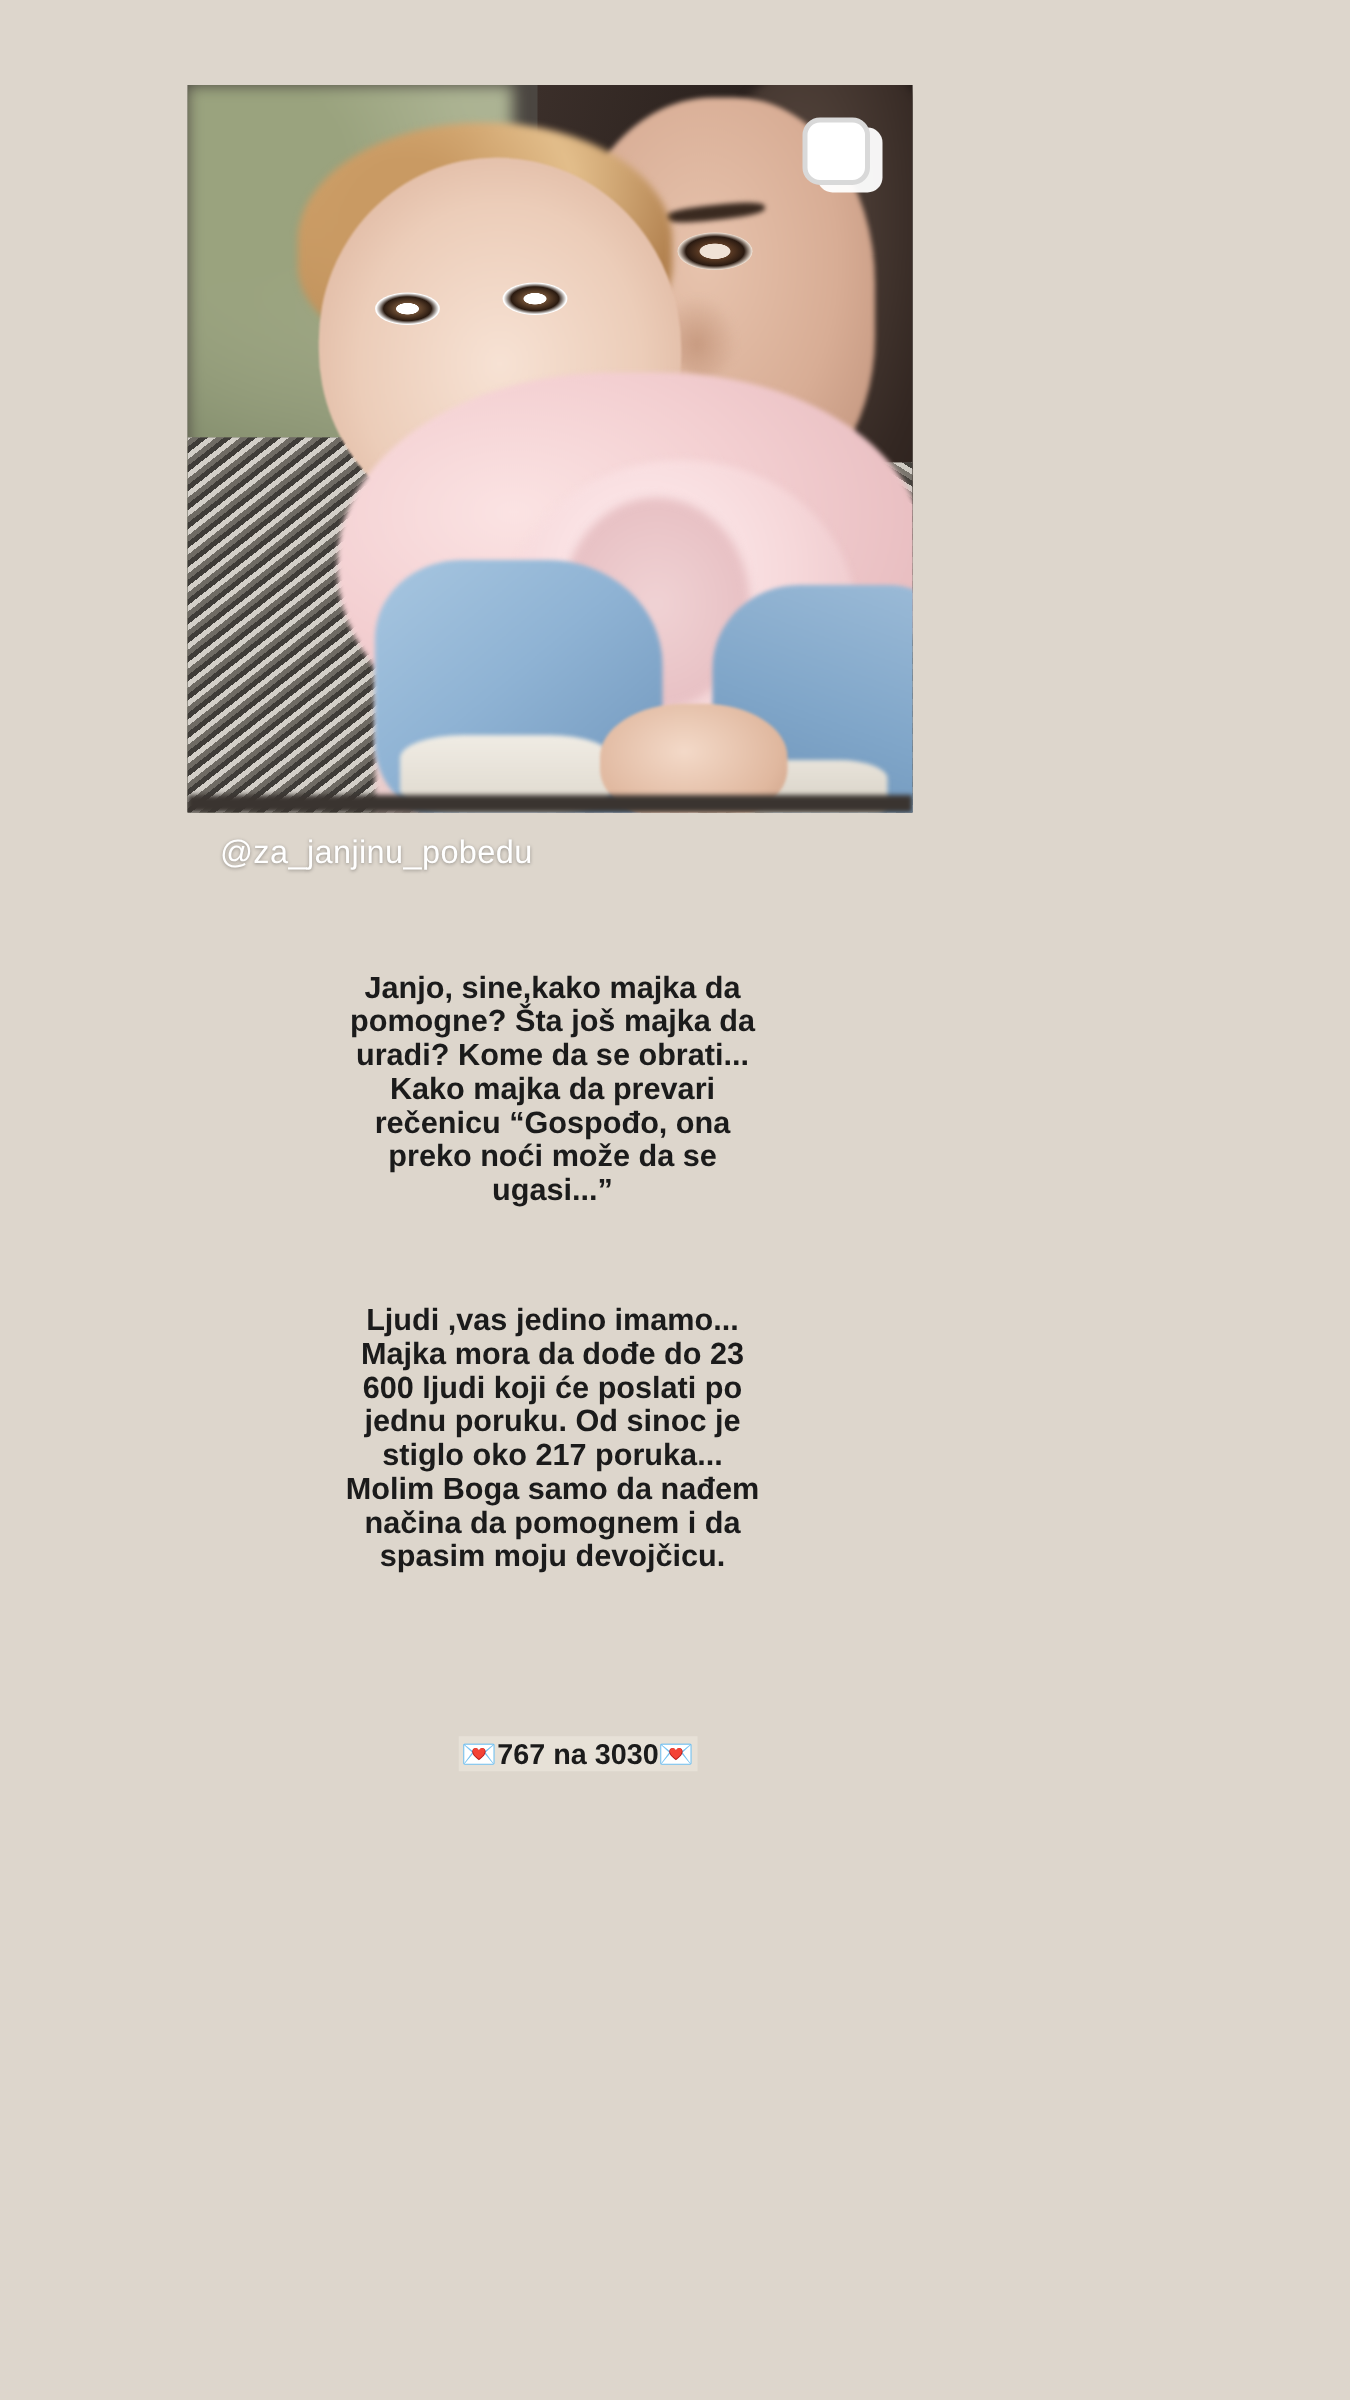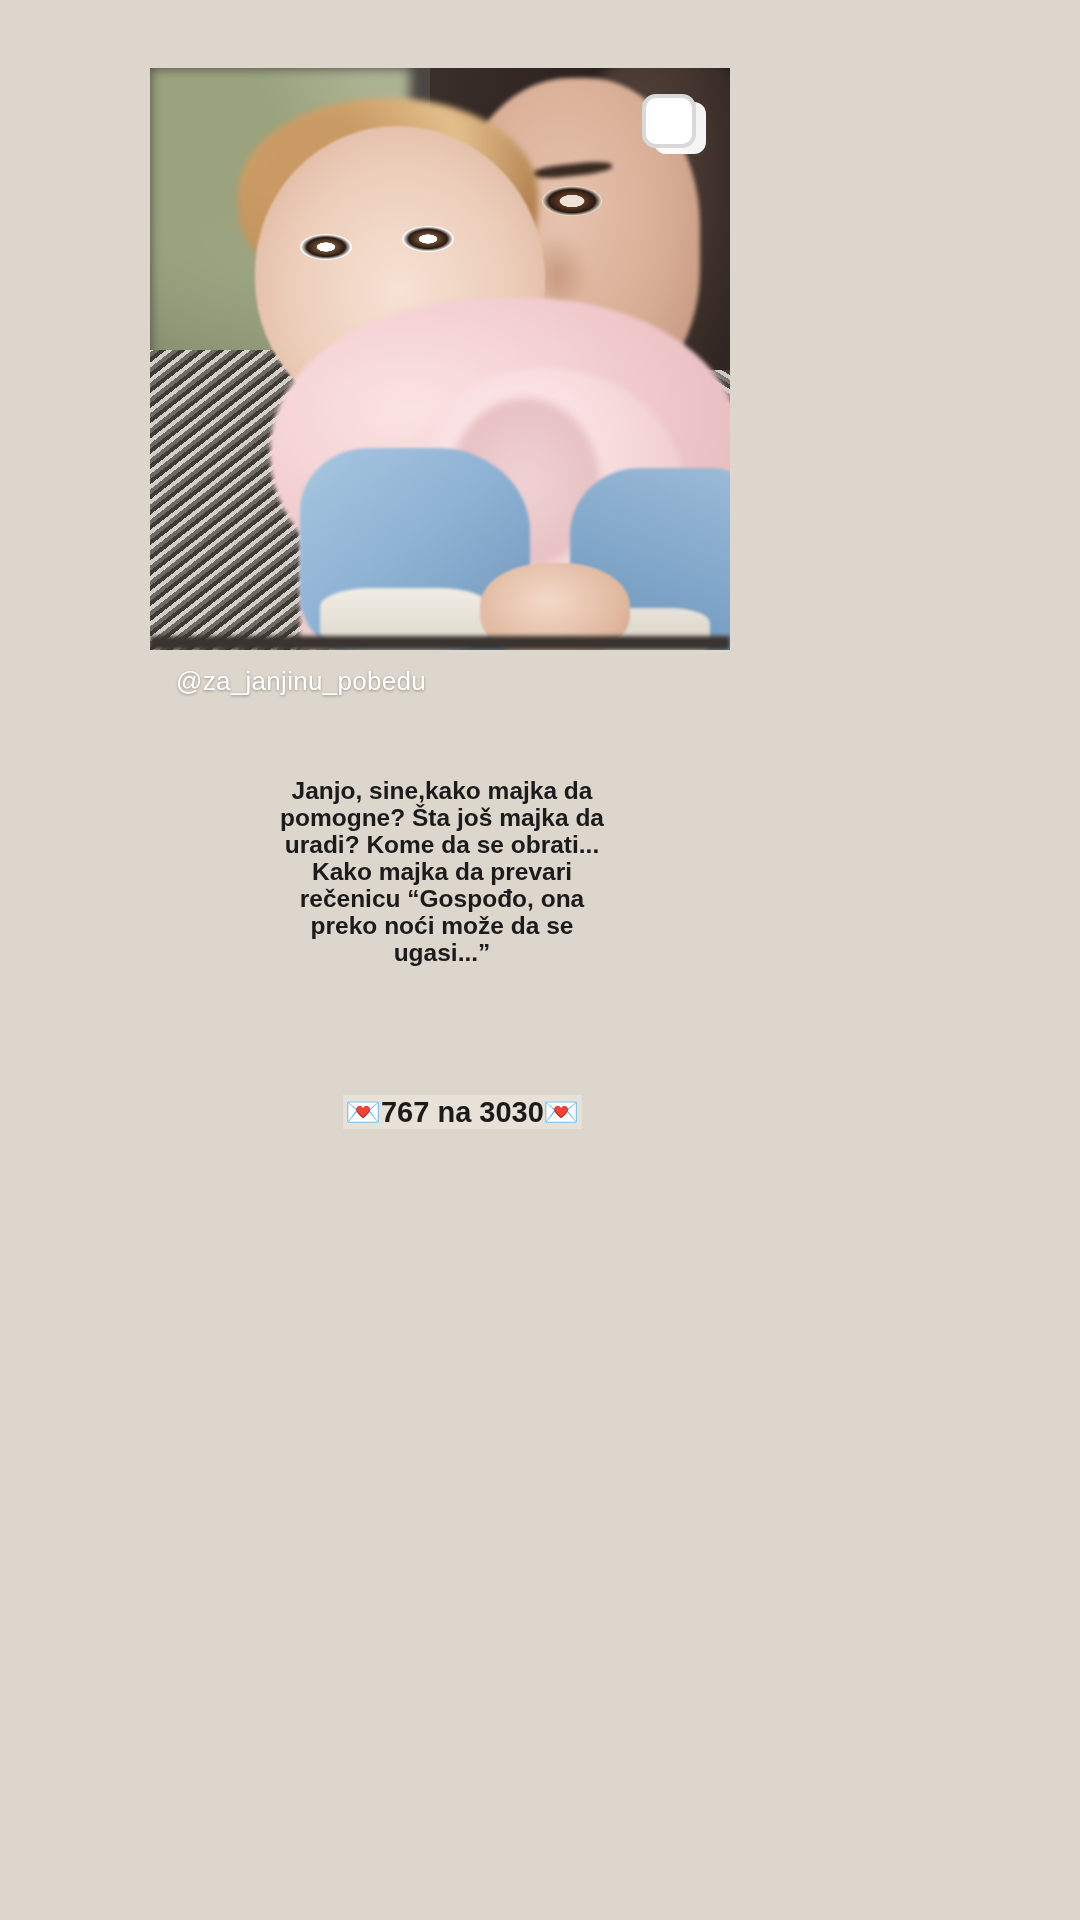--- a/index.html
+++ b/index.html
@@ -320,21 +320,21 @@
   .para { margin: 0 0 24px 0; }
   .para:last-child { margin-bottom: 0; }
   .tail {
     margin-top: 26px;
     display: block;
   }
   .hl {
     background: #e7e1d7;
     padding: 1px 2px;
   }
-  .emoji { font-size: 29px; text-align: right; }
+  .emoji { font-size: 23px; text-align: right; }
 </style>
 </head>
 <body>
 
 <div class="story">
 
   <div class="photo-wrap">
     <div class="photo">
       <div class="bg-foliage"></div>
       <div class="hair-right"></div>
@@ -367,18 +367,20 @@
       <div class="sq-back"></div>
       <div class="sq-front"></div>
     </div>
   </div>
 
   <div class="username">@za_janjinu_pobedu</div>
 
   <div class="caption">
     <p class="para">Janjo, sine,kako majka da pomogne? Šta još majka da uradi? Kome da se obrati...
 Kako majka da prevari rečenicu “Gospođo, ona preko noći može da se ugasi...”</p>
+    <p class="para">Ljudi ,vas jedino imamo...
+Majka mora da dođe do 23 600 ljudi koji će poslati po jednu poruku. Od sinoc je stiglo oko 217 poruka... Molim Boga samo da nađem načina da pomognem i da spasim moju devojčicu.</p>
     <p class="para tail">
       <span class="hl emoji">💌767 na 3030💌</span>
     </p>
   </div>
 
 </div>
 
 </body></html>

